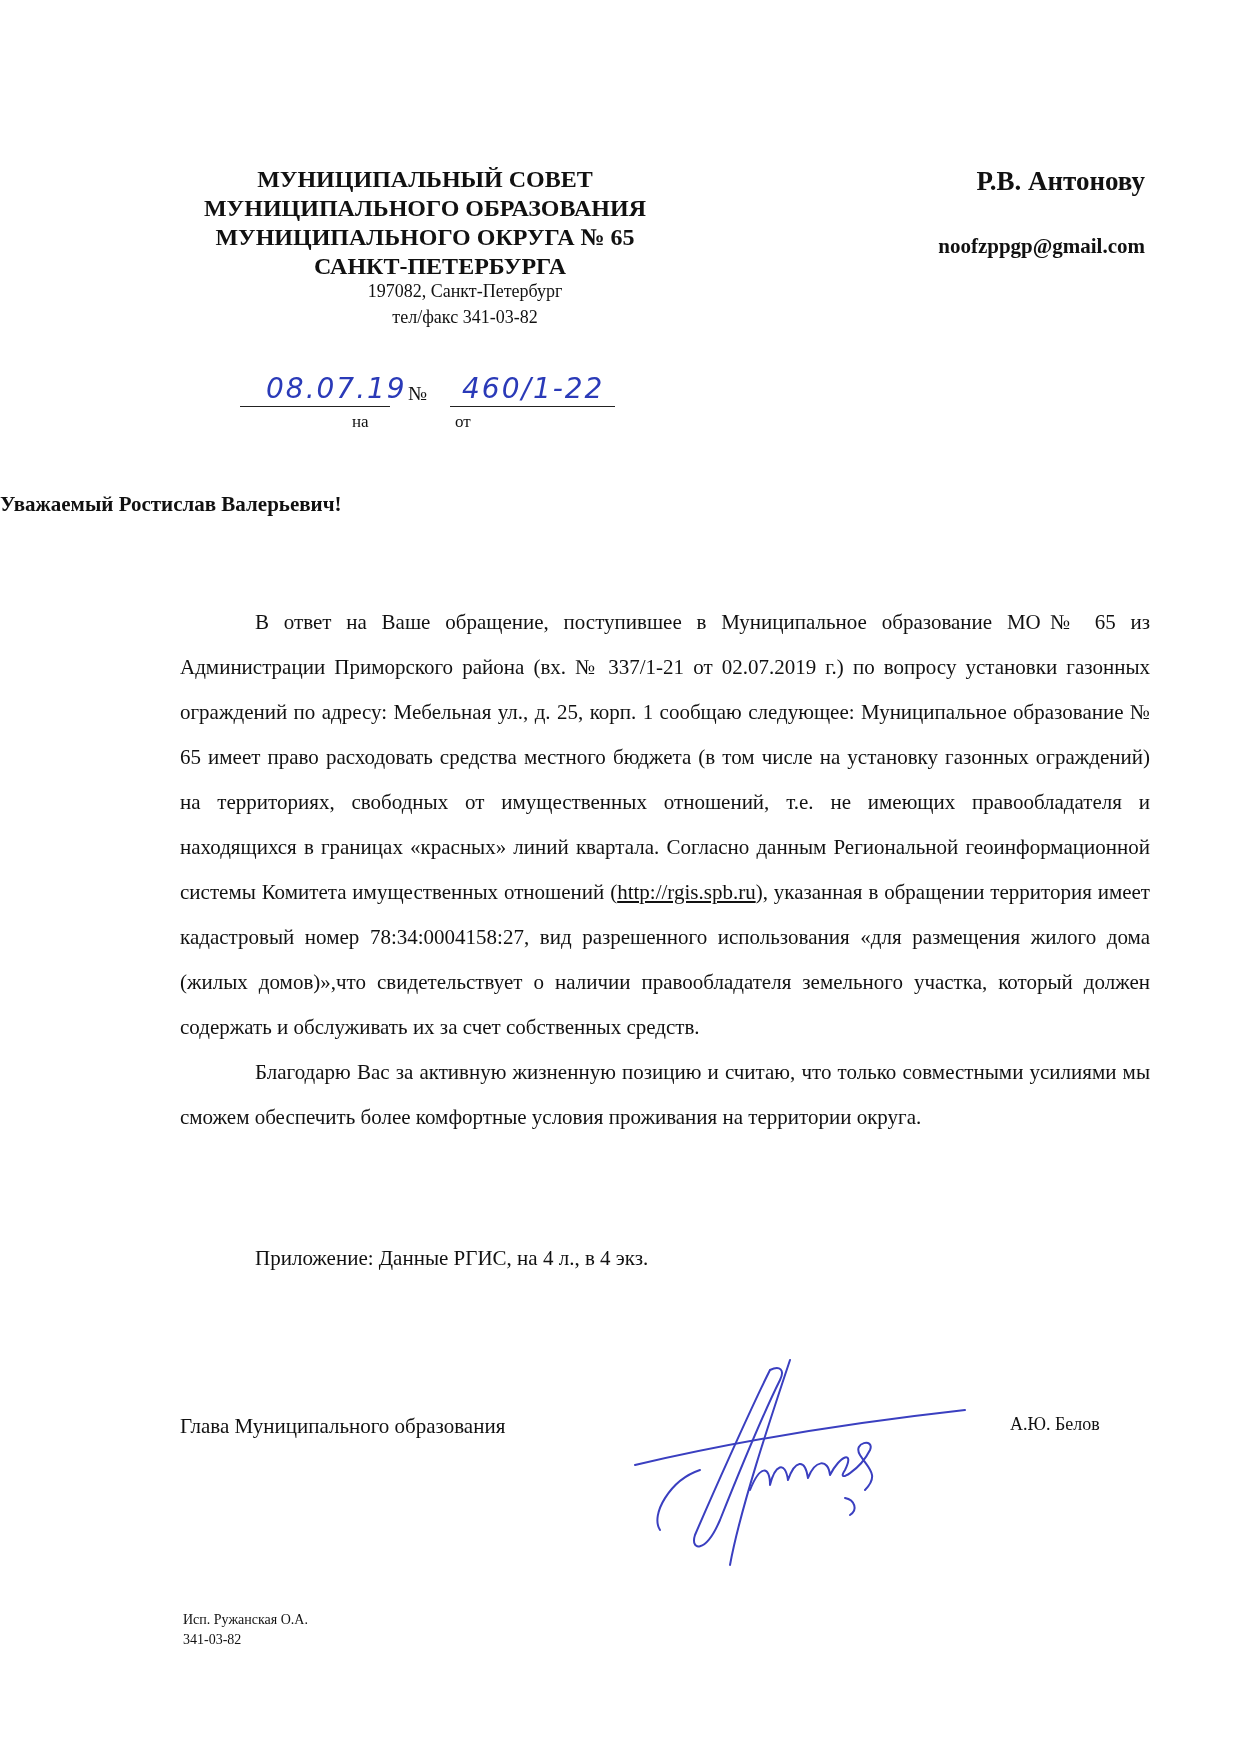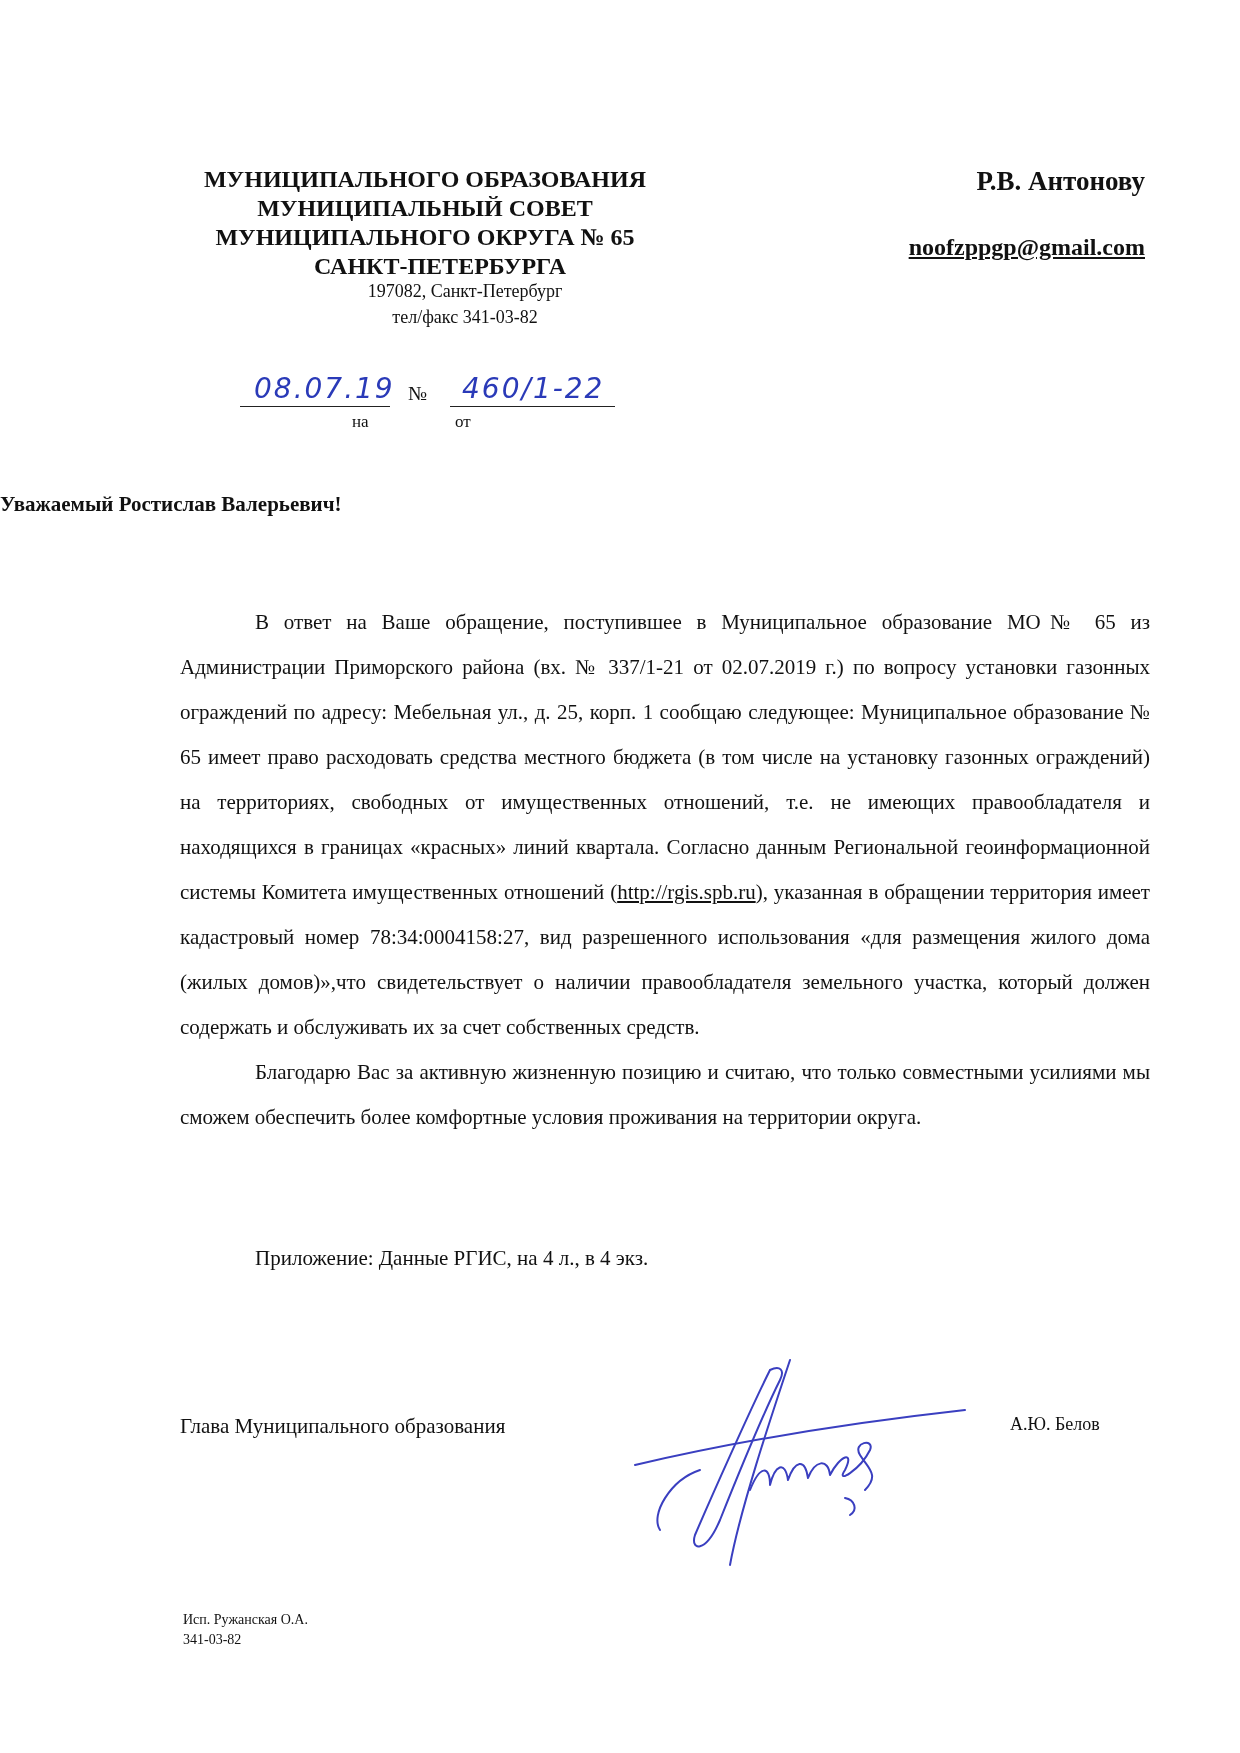--- a/index.html
+++ b/index.html
@@ -12,28 +12,28 @@
     .org div { white-space: nowrap; }
     .org .l4 { padding-left: 30px; font-family: Liberation Serif, serif; }
     .addr { left: 240px; top: 278px; width: 450px; text-align: center;
             font-size: 18px; line-height: 26px; }
 
     .ref { left: 240px; top: 368px; width: 400px; height: 70px; }
     .ref .line1 { position: absolute; left: 0; top: 38px; width: 150px; border-top: 1.5px solid #222; }
     .ref .line2 { position: absolute; left: 210px; top: 38px; width: 165px; border-top: 1.5px solid #222; }
     .ref .hw { position: absolute; font-family: "DejaVu Sans", sans-serif; font-style: italic;
                color: #2a3ab8; font-size: 28px; letter-spacing: 2px; }
-    .ref .hw1 { left: 14px; top: 4px; }
+    .ref .hw1 { left: 26px; top: 4px; }
     .ref .hw2 { left: 222px; top: 4px; }
     .ref .no { position: absolute; left: 168px; top: 14px; font-size: 20px; }
     .ref .na { position: absolute; left: 112px; top: 44px; font-size: 17px; }
     .ref .ot { position: absolute; left: 215px; top: 44px; font-size: 17px; }
 
     .recipient { right: 95px; top: 166px; text-align: right; font-weight: bold; font-size: 27px; }
-    .email { right: 95px; top: 234px; text-align: center; font-weight: bold; font-size: 24px; text-decoration: underline; }
+    .email { right: 95px; top: 234px; text-align: center; font-weight: bold; font-size: 21px; }
 
     .greeting { left: 0; width: 1240px; top: 492px; text-align: left;
                 font-weight: bold; font-size: 21px; }
 
     .body { left: 180px; top: 600px; width: 970px; font-size: 21px; line-height: 45px;
             text-align: justify; }
     .body p { margin: 0; text-indent: 75px; }
     .body .link { text-decoration: underline; }
 
     .appendix { left: 255px; top: 1246px; font-size: 21px; }
@@ -41,22 +41,22 @@
     .sig-title { left: 180px; top: 1414px; font-size: 21px; }
     .sig-name { left: 1010px; top: 1414px; font-size: 18px; }
     .signature { left: 630px; top: 1350px; width: 340px; height: 230px; }
 
     .exec { left: 183px; top: 1610px; font-size: 14px; line-height: 20px; }
   </style>
 </head>
 <body>
 
 <div class="abs org">
+  <div>МУНИЦИПАЛЬНЫЙ СОВЕТ</div>
   <div>МУНИЦИПАЛЬНОГО ОБРАЗОВАНИЯ</div>
-  <div>МУНИЦИПАЛЬНЫЙ СОВЕТ</div>
   <div>МУНИЦИПАЛЬНОГО ОКРУГА № 65</div>
   <div class="l4">САНКТ-ПЕТЕРБУРГА</div>
 </div>
 
 <div class="abs addr">
   <div>197082, Санкт-Петербург</div>
   <div>тел/факс 341-03-82</div>
 </div>
 
 <div class="abs ref">

